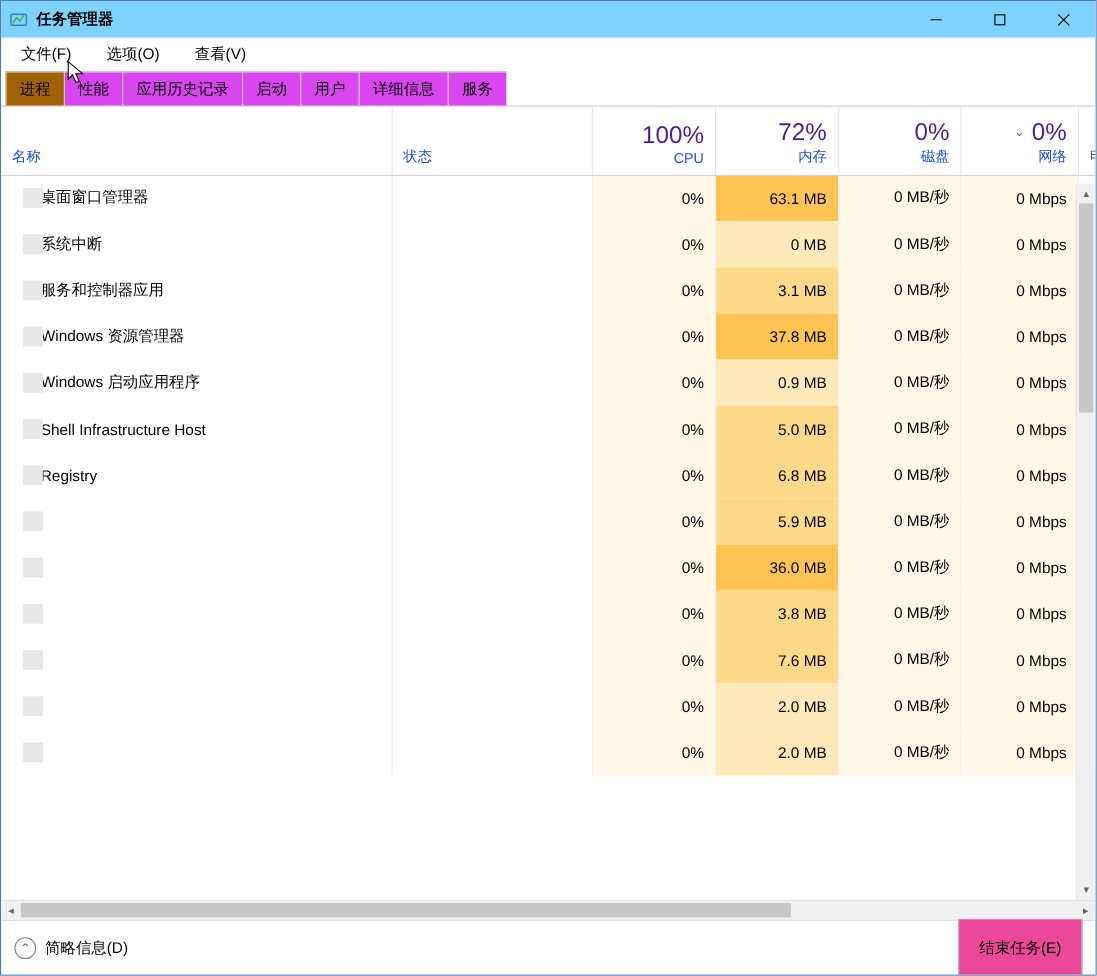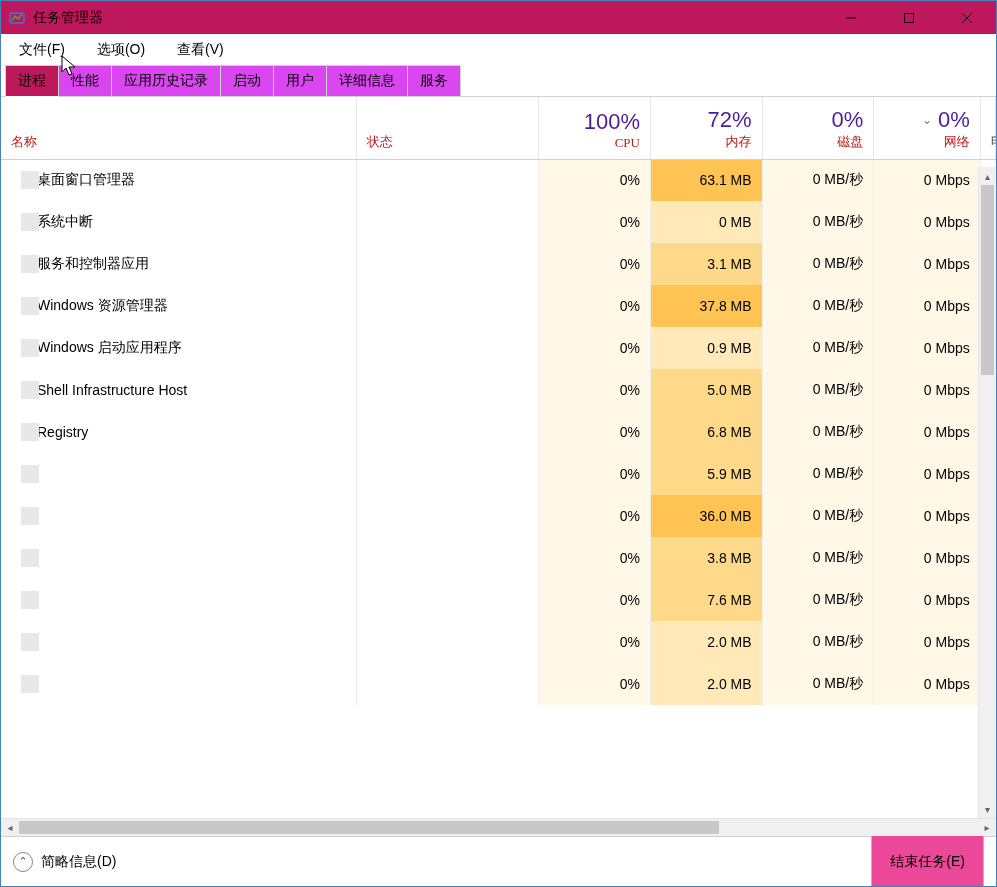--- a/index.html
+++ b/index.html
@@ -16,22 +16,23 @@
     flex-direction: column;
     border: 1px solid #4a7fb5;
   }
 
   
   .titlebar {
     height: 34px;
     display: flex;
     align-items: center;
     padding-left: 8px;
-    background: #be185d;
+    background: #7dd3fc;
     border-bottom: 1px solid #fff;
+    font-weight: bold;
   }
   .titlebar-icon {
     width: 16px; height: 16px;
     margin-right: 8px;
     display: inline-flex;
     align-items: center;
     justify-content: center;
   }
   .titlebar-title { font-size: 14px; }
   .window-controls {
@@ -83,21 +84,21 @@
     padding: 6px 12px;
     font-size: 14px;
     background: #d946ef;
     border: 1px solid #d0d0d0;
     border-bottom: none;
     margin-right: -1px;
     cursor: default;
     position: relative;
   }
   .tab.active {
-    background: #be185d;
+    background: #a16207;
     border-bottom: 1px solid #fff;
     margin-bottom: -1px;
     z-index: 1;
   }
 
   
   .content {
     flex: 1;
     display: flex;
     flex-direction: column;
@@ -122,21 +123,21 @@
     padding: 8px 10px 8px 10px;
     border-bottom: 1px solid #d0d0d0;
     border-right: 1px solid #e8e8e8;
     vertical-align: bottom;
     height: 62px;
     color: #555;
     font-size: 14px;
     background: #fff;
   }
   thead th .big { font-size: 22px; color: #4c1d95; display:block; text-align:right; }
-  thead th .small { font-size: 13px; color: #b91c1c; display:block; text-align:right;font-family:Liberation Serif, serif; }
+  thead th .small { font-size: 13px; color: #1d4ed8; display:block; text-align:right; }
   thead th.name-col { vertical-align: bottom; }
   thead th.name-col .small { text-align:left; }
   thead th.status-col .small { text-align:left; }
 
   .col-name   { width: 350px; }
   .col-status { width: 180px; }
   .col-cpu    { width: 110px; }
   .col-mem    { width: 110px; }
   .col-disk   { width: 110px; }
   .col-net    { width: 105px; }

